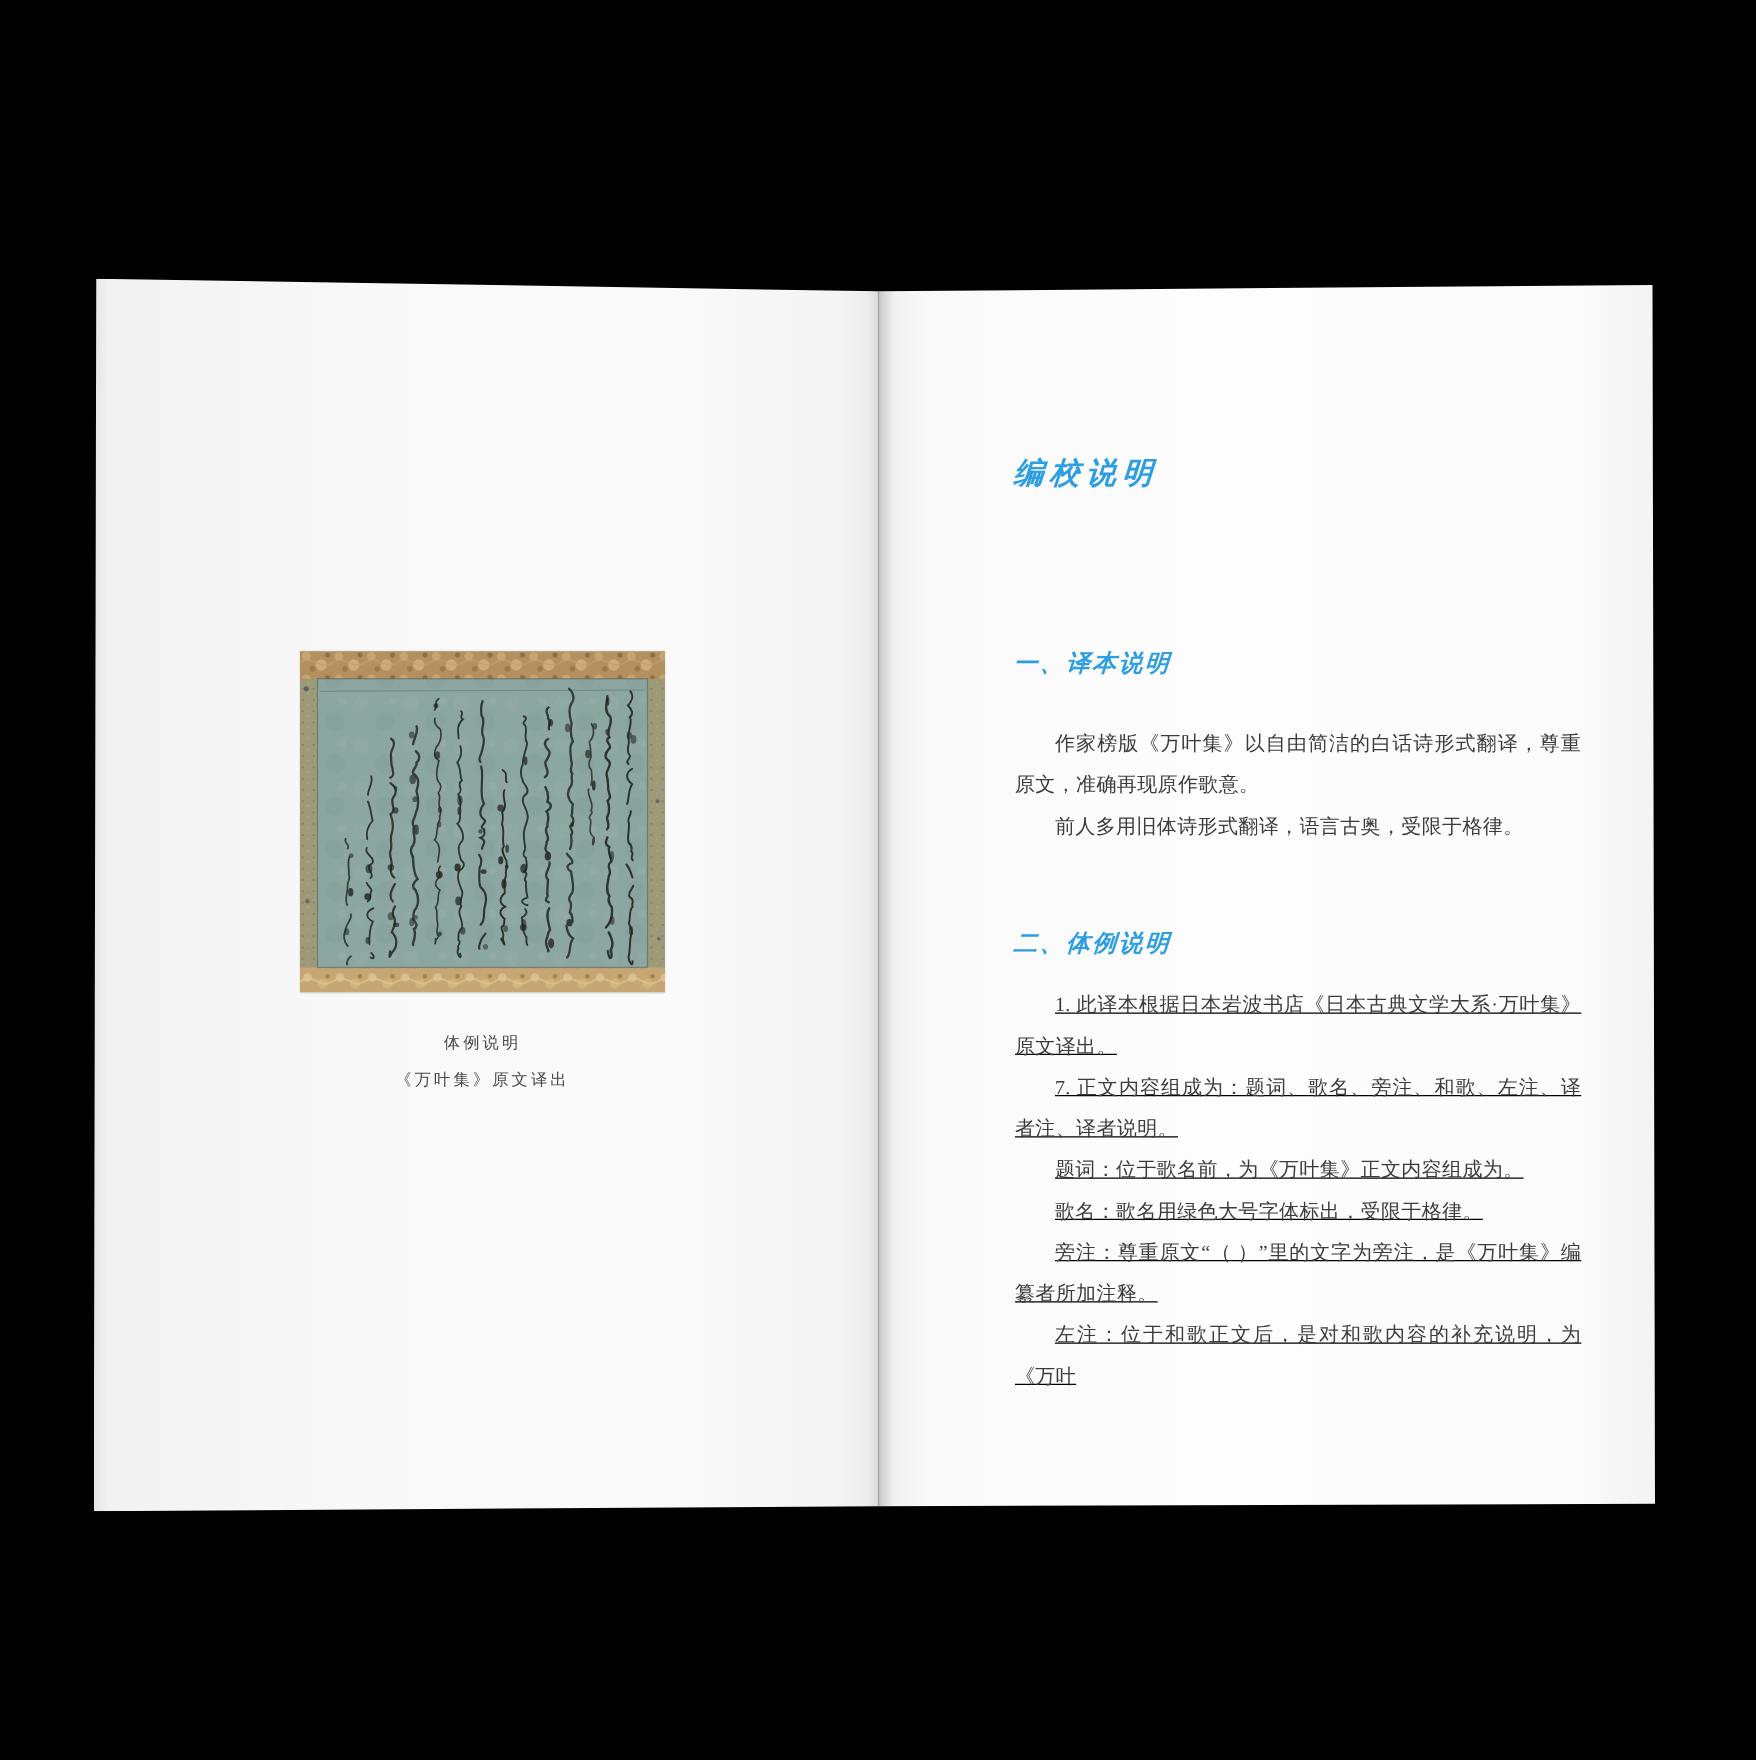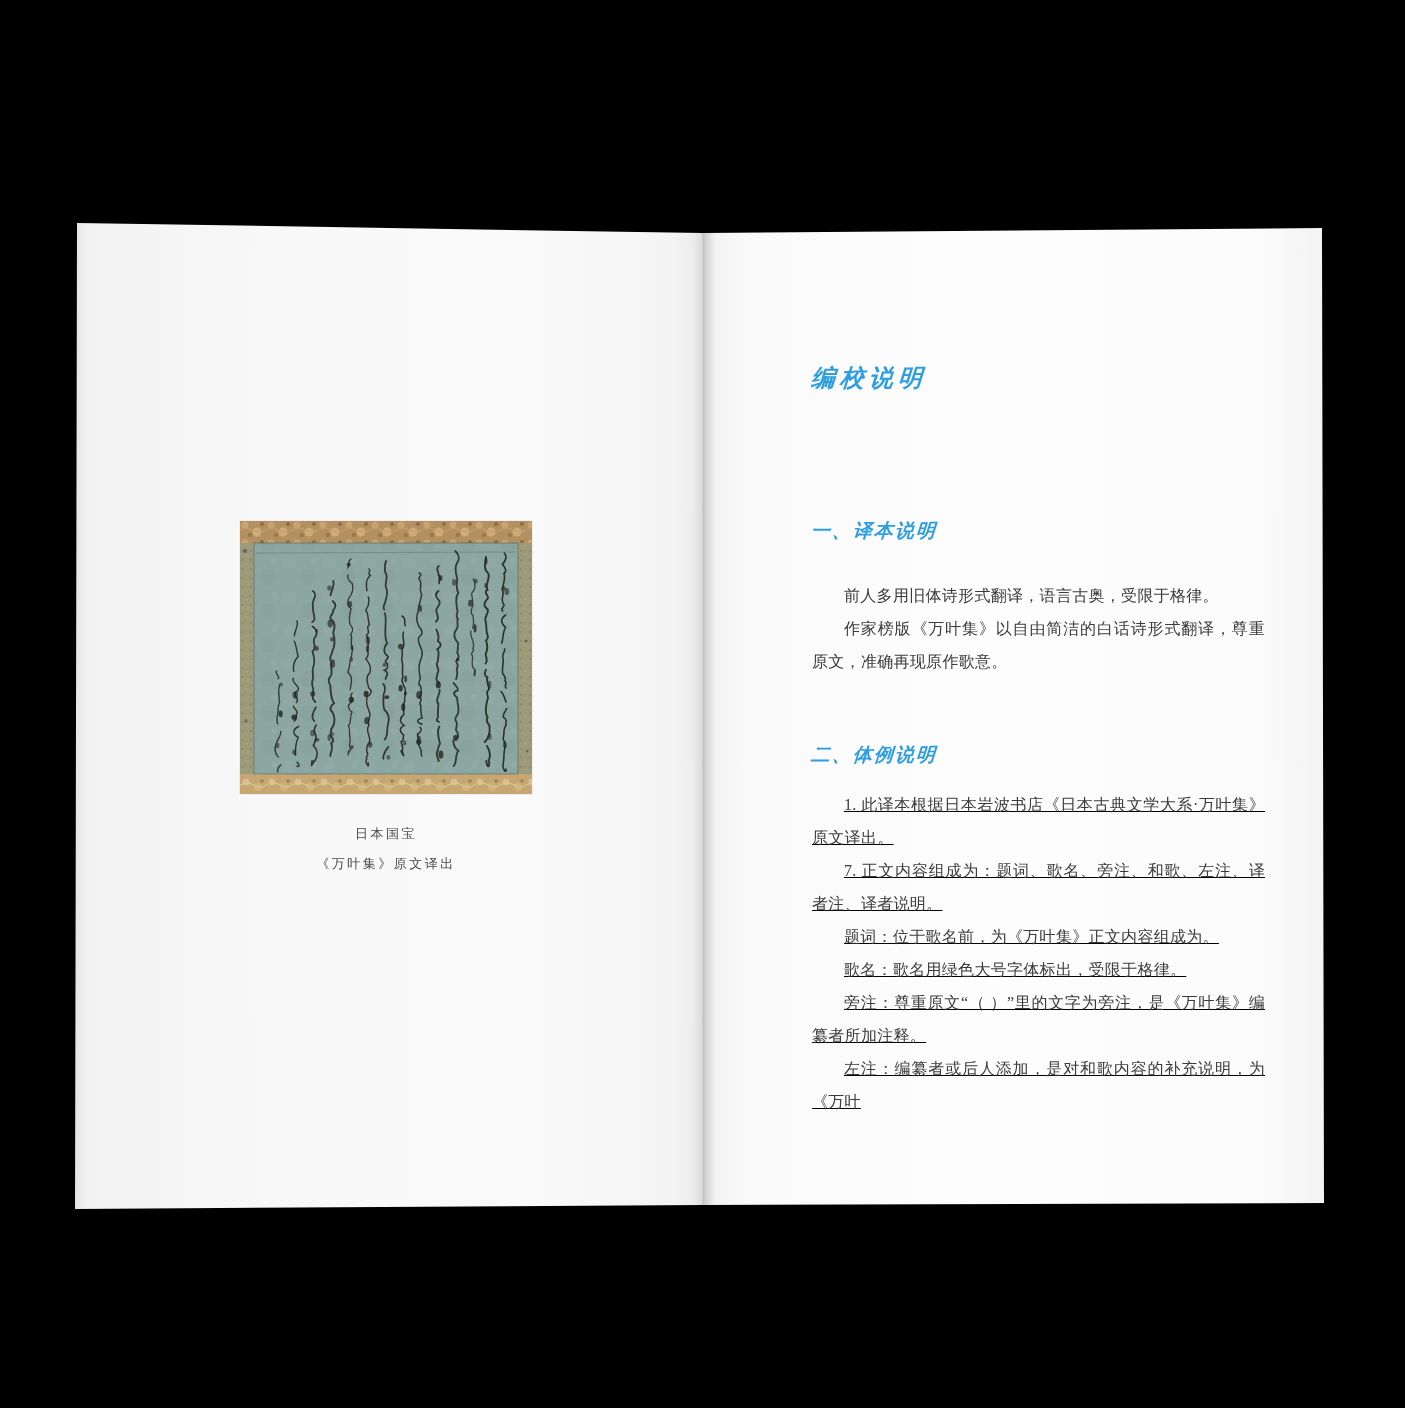--- a/index.html
+++ b/index.html
@@ -179,42 +179,42 @@
             <ellipse cx="54.1" cy="196.3" rx="2.68" ry="2.71" opacity="0.83"></ellipse>
             <ellipse cx="54.1" cy="231.3" rx="1.78" ry="2.76" opacity="0.64"></ellipse>
             <ellipse cx="55.2" cy="174.0" rx="2.76" ry="3.63" opacity="0.66"></ellipse>
             <ellipse cx="40.9" cy="163.5" rx="1.95" ry="1.97" opacity="0.56"></ellipse>
             <ellipse cx="40.6" cy="192.8" rx="2.06" ry="3.39" opacity="0.83"></ellipse>
             <ellipse cx="37.4" cy="224.4" rx="2.08" ry="2.86" opacity="0.52"></ellipse>
           </g>
       </svg>
     </div>
     <div class="caption">
-      <div>日本国宝</div>
+      <div>体例说明</div>
       <div>《万叶集》原文译出</div>
     </div>
   </div>
 
   <div class="page page-right">
     
   </div>
 
   <div class="gutter"></div>
 
   <div class="script-heading doc-title">编校说明</div>
 
   <div class="script-heading sec-heading sec1-heading">一、译本说明</div>
   <div class="body-block body-block-1">
+    <p class="body-para">作家榜版《万叶集》以自由简洁的白话诗形式翻译，尊重原文，准确再现原作歌意。</p>
     <p class="body-para">前人多用旧体诗形式翻译，语言古奥，受限于格律。</p>
-    <p class="body-para">作家榜版《万叶集》以自由简洁的白话诗形式翻译，尊重原文，准确再现原作歌意。</p>
   </div>
 
   <div class="script-heading sec-heading sec2-heading">二、体例说明</div>
   <div class="body-block body-block-2">
     <p class="body-para">1. 此译本根据日本岩波书店《日本古典文学大系·万叶集》原文译出。</p>
     <p class="body-para">7. 正文内容组成为：题词、歌名、旁注、和歌、左注、译者注、译者说明。</p>
     <p class="body-para">题词：位于歌名前，为《万叶集》正文内容组成为。</p>
     <p class="body-para">歌名：歌名用绿色大号字体标出，受限于格律。</p>
     <p class="body-para">旁注：尊重原文“（ ）”里的文字为旁注，是《万叶集》编纂者所加注释。</p>
-    <p class="body-para">左注：编纂者或后人添加，是对和歌内容的补充说明，为《万叶</p>
+    <p class="body-para">左注：位于和歌正文后，是对和歌内容的补充说明，为《万叶</p>
   </div>
 
 </div>
 
 </body></html>

